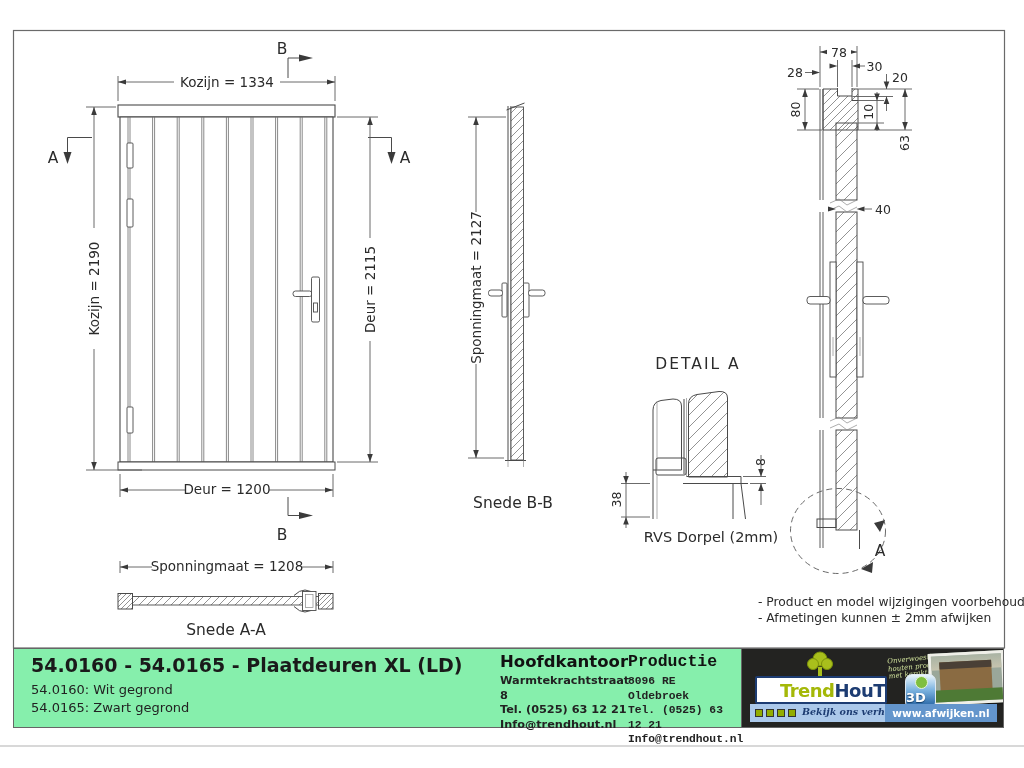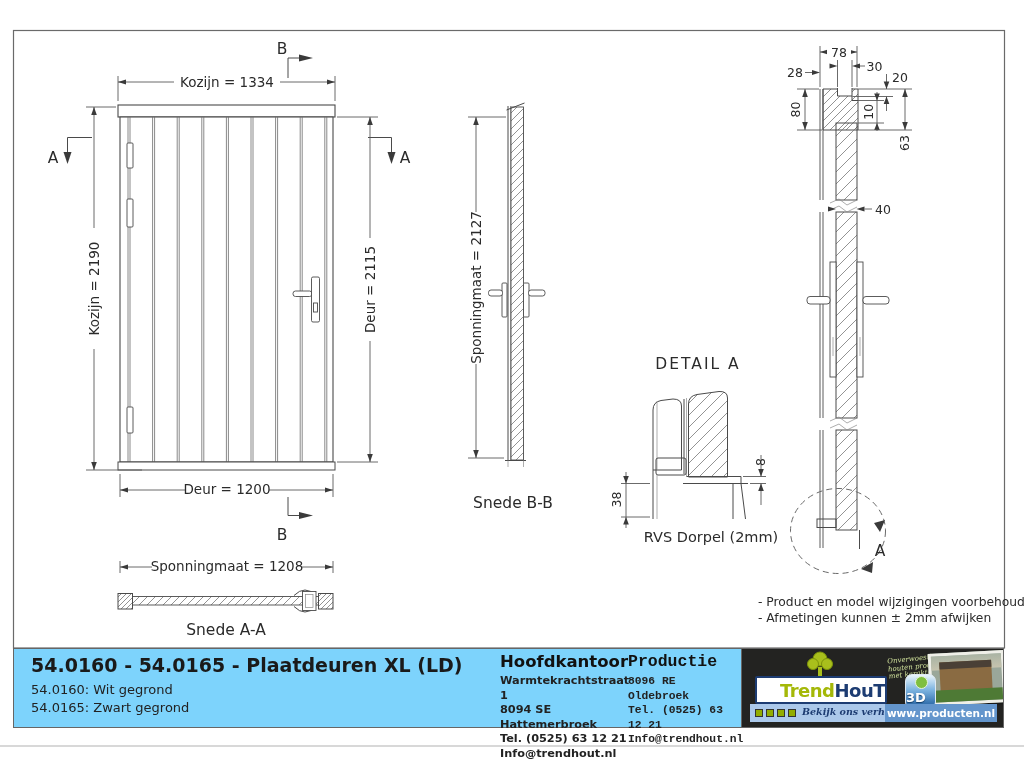--- a/index.html
+++ b/index.html
@@ -13,21 +13,21 @@
   .arr{fill:#3a3a3a;stroke:none;}
   .wbg{fill:#ffffff;stroke:none;}
   .dimtxt{font-size:13.5px;}
   .smalldim{font-size:12.5px;}
   .lbl{font-size:15.5px;}
   .detlbl{font-size:15.5px;letter-spacing:2px;}
   .note{font-size:12.3px;}
 
   
   .tb{position:absolute;left:13px;top:648px;width:991px;height:80px;border:1px solid #666;
-      display:flex;background:#7dd3fc;box-sizing:border-box;}
+      display:flex;background:#86efac;box-sizing:border-box;}
   .tb-left{flex:0 0 486px;padding:5px 0 0 17px;box-sizing:border-box;}
   .tb-title{font-size:19px;font-weight:bold;color:#1a1a1a;margin-bottom:5px;}
   .tb-variant{font-size:13px;color:#222;line-height:17.5px;}
   .tb-mid{flex:0 0 241px;display:flex;padding-top:3px;box-sizing:border-box;}
   .tb-col1{width:128px;}
   .tb-col2{width:113px;font-family:Liberation Mono, monospace;}
   .tb-h{font-size:16.5px;font-weight:bold;color:#111;margin-bottom:3px;}
   .tb-a{font-size:11.3px;font-weight:bold;color:#222;line-height:14.5px;}
   .brand{flex:1;position:relative;background:#232321;border-left:1px solid #666;overflow:hidden;}
   .logo-box{position:absolute;left:13px;top:27px;width:128px;height:24px;background:#fff;
@@ -386,22 +386,21 @@
 
 <div class="tb">
   <div class="tb-left">
     <div class="tb-title">54.0160 - 54.0165 - Plaatdeuren XL (LD)</div>
     <div class="tb-variant">54.0160: Wit gegrond</div>
     <div class="tb-variant">54.0165: Zwart gegrond</div>
   </div>
   <div class="tb-mid">
     <div class="tb-col1">
       <div class="tb-h">Hoofdkantoor</div>
-      <div class="tb-a">Warmtekrachtstraat 1</div>
-      <div class="tb-a">8094 SE Hattemerbroek</div>
+      <div class="tb-a">Warmtekrachtstraat 8</div>
       <div class="tb-a">Tel. (0525) 63 12 21</div>
       <div class="tb-a">Info@trendhout.nl</div>
     </div>
     <div class="tb-col2">
       <div class="tb-h">Productie</div>
       <div class="tb-a">8096 RE Oldebroek</div>
       <div class="tb-a">Tel. (0525) 63 12 21</div>
       <div class="tb-a">Info@trendhout.nl</div>
     </div>
   </div>
@@ -431,20 +430,20 @@
     <div class="badge3d">
       <span class="leaf"></span>
       <span class="b3d">3D</span>
     </div>
     <div class="bbar">
       <span class="sq" style="left:5px"></span>
       <span class="sq" style="left:16px"></span>
       <span class="sq" style="left:27px"></span>
       <span class="sq" style="left:38px"></span>
       <span class="script">Bekijk ons verhaal</span>
-      <span class="site">www.producten.nl</span>
+      <span class="site">www.afwijken.nl</span>
     </div>
   </div>
 </div>
 
 <div class="pageline"></div>
 
 </div>
 
 </body></html>

